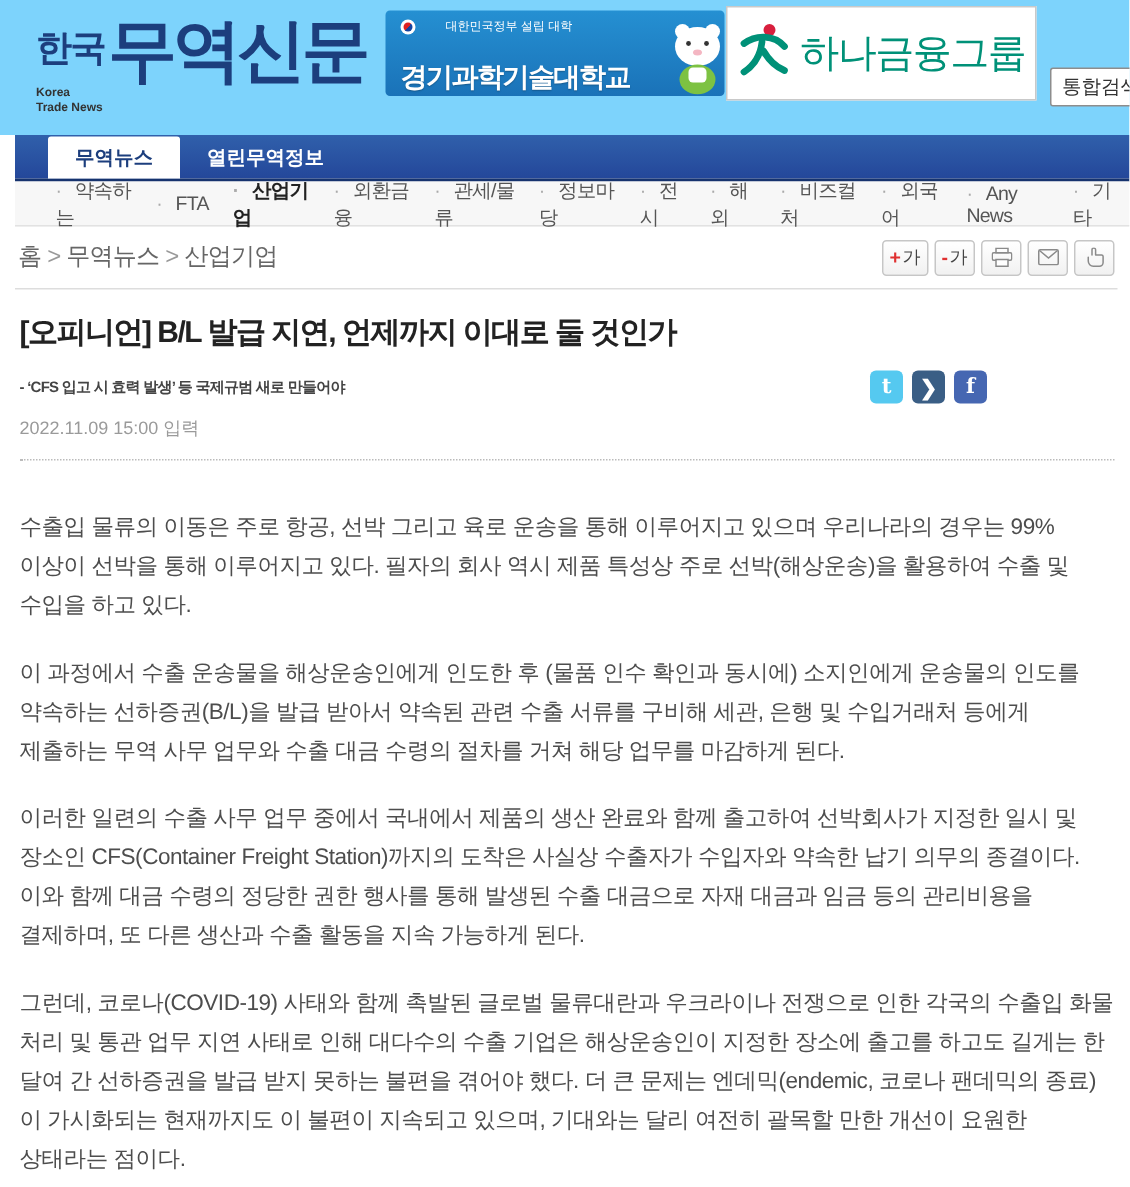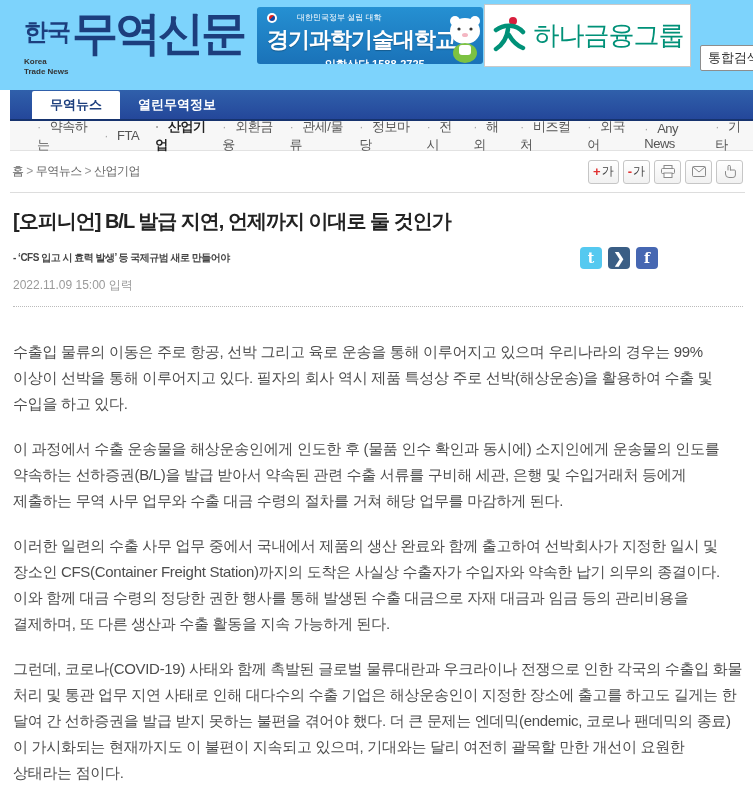--- a/index.html
+++ b/index.html
@@ -14,21 +14,21 @@
   .logo-en { font-size:8px; font-weight:bold; color:#333; line-height:1.25; margin-top:9px; }
   .logo-kr-main { font-size:46px; font-weight:bold; color:#1c3e7d; letter-spacing:-3px; line-height:1; margin-left:2px; }
 
   .ad-univ { position:absolute; left:257px; top:7px; width:226px; height:57px;
     background:linear-gradient(180deg,#2590d2,#1a72b8); border-radius:3px; color:#fff;
     padding:5px 8px 4px 10px; overflow:hidden; cursor:pointer; }
   .ad-univ .gov-line { display:flex; align-items:center; gap:20px; font-size:8px; }
   .emblem { width:10px; height:10px; border-radius:50%; background:#fff; position:relative; flex:0 0 auto; }
   .emblem::after { content:""; position:absolute; left:2px; top:2px; width:6px; height:6px; border-radius:50%;
     background:linear-gradient(135deg,#d22 50%,#1543a0 50%); }
-  .univ-name { font-size:22px; font-weight:bold; letter-spacing:-1px; margin-top:2px; text-shadow:0 1px 1px rgba(0,0,0,.25); }
+  .univ-name { font-size:18px; font-weight:bold; letter-spacing:-1px; margin-top:16px; text-shadow:0 1px 1px rgba(0,0,0,.25); }
   .univ-phone { font-size:11px; font-weight:bold; margin-top:2px; margin-left:58px; letter-spacing:0; }
   .bear { position:absolute; right:-4px; top:4px; }
 
   .ad-hana { position:absolute; left:484px; top:4px; width:207px; height:63px; background:#fff;
     border:1px solid #c9c9c9; display:flex; align-items:center; justify-content:center; gap:8px; cursor:pointer; }
   .hana-name { font-size:26px; font-weight:normal; color:#009178; letter-spacing:-1px; }
 
   .search-box { position:absolute; left:700px; top:45px; width:84px; height:26px; background:#fff;
     border:1px solid #8d8d8d; border-radius:2px; font-size:13px; color:#333;
     display:flex; align-items:center; padding-left:7px; white-space:nowrap; cursor:pointer; }
@@ -43,21 +43,21 @@
   
   .submenu { margin-left:10px; height:30px; background:#f7f7f7; border-bottom:1px solid #e2e2e2;
     display:flex; align-items:center; padding-left:20px; gap:2px; }
   .submenu .item { font-size:13px; color:#555; padding:0 7px; cursor:pointer; position:relative; letter-spacing:-0.5px; }
   .submenu .item::before { content:"·"; color:#aaa; margin-right:9px; }
   .submenu .item.active { color:#222; font-weight:bold; }
 
   
   .crumb-row { margin:0 8px 0 10px; height:42px; display:flex; align-items:center;
     justify-content:space-between; border-bottom:1px solid #ddd; padding:0 2px; }
-  .breadcrumb { font-size:12px; color:#666; letter-spacing:-0.5px; }
+  .breadcrumb { font-size:16px; color:#666; letter-spacing:-0.5px; }
   .breadcrumb .bc { cursor:pointer; }
   .breadcrumb .bc + .bc::before { content:" > "; color:#999; cursor:default; }
   .tools { display:flex; gap:4px; }
   .tool-btn { min-width:27px; height:24px; border:1px solid #c6c6c6; border-radius:3px;
     background:linear-gradient(180deg,#fff,#f1f1f1); font-size:12px; color:#444;
     display:flex; align-items:center; justify-content:center; gap:1px; cursor:pointer; padding:0 4px; }
   .tool-btn .sign { font-weight:bold; color:#e03131; font-size:13px; }
   .tool-btn svg { display:block; }
 
   

